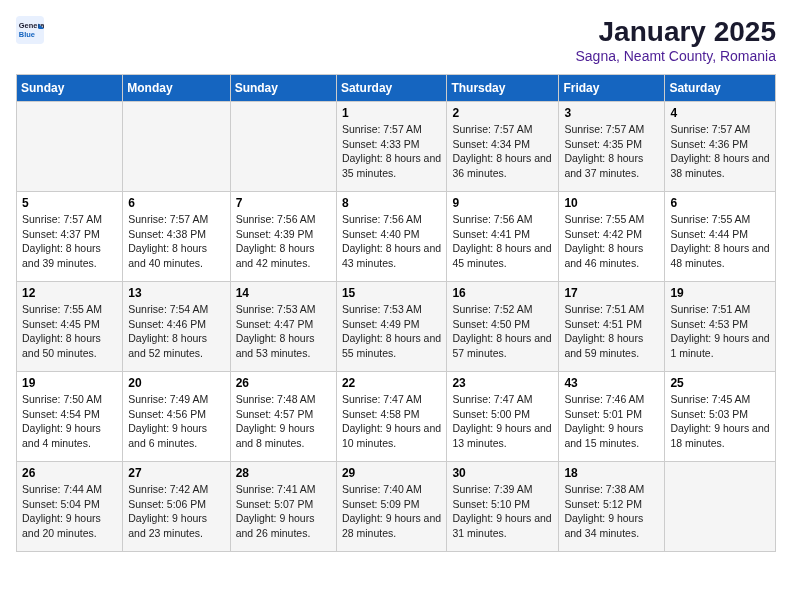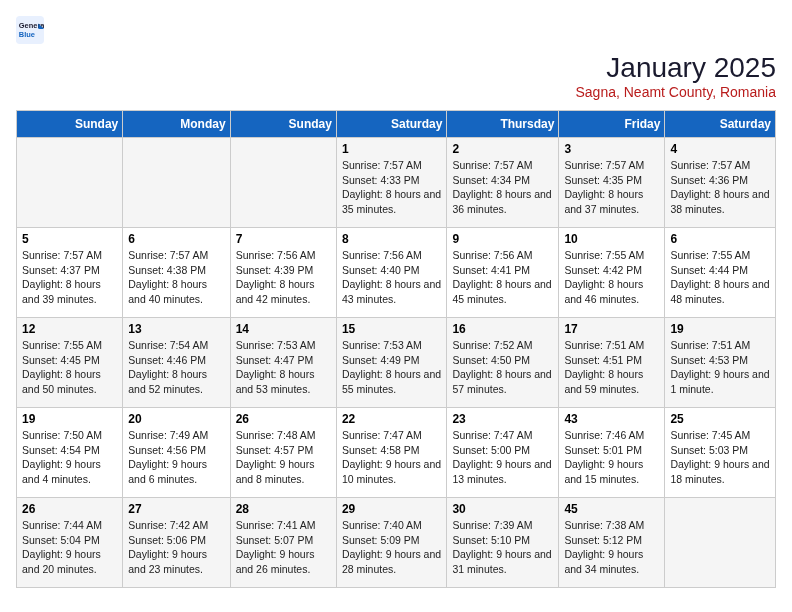--- a/index.html
+++ b/index.html
@@ -23,40 +23,39 @@
     }
     .logo-icon {
       width: 28px;
       height: 28px;
     }
     .title-block {
       text-align: right;
     }
     .month-title {
       font-size: 28px;
-      font-weight: normal;
+      font-weight: bold;
       color: #1a1a2e;
-      margin-top: 36px;
     }
     .subtitle {
       font-size: 14px;
-      color: #b91c1c;
+      color: #4c1d95;
     }
     table {
       width: 100%;
       border-collapse: collapse;
       font-size: 11px;
     }
     thead tr {
       background-color: #1565c0;
       color: #fff;
     }
     thead th {
       padding: 6px 4px;
-      text-align: right;
+      text-align: left;
       font-weight: bold;
       font-size: 12px;
       border: 1px solid #ccc;
     }
     tbody tr {
       vertical-align: top;
     }
     tbody tr:nth-child(odd) {
       background-color: #f5f5f5;
     }
@@ -241,19 +240,19 @@
         </td>
         <td>
           <div class="day-number">29</div>
           <div class="day-info">Sunrise: 7:40 AM<br>Sunset: 5:09 PM<br>Daylight: 9 hours and 28 minutes.</div>
         </td>
         <td>
           <div class="day-number">30</div>
           <div class="day-info">Sunrise: 7:39 AM<br>Sunset: 5:10 PM<br>Daylight: 9 hours and 31 minutes.</div>
         </td>
         <td>
-          <div class="day-number">45</div>
+          <div class="day-number">18</div>
           <div class="day-info">Sunrise: 7:38 AM<br>Sunset: 5:12 PM<br>Daylight: 9 hours and 34 minutes.</div>
         </td>
         <td class="empty-cell"></td>
       </tr>
     </tbody>
 </table>
 
 </body></html>

